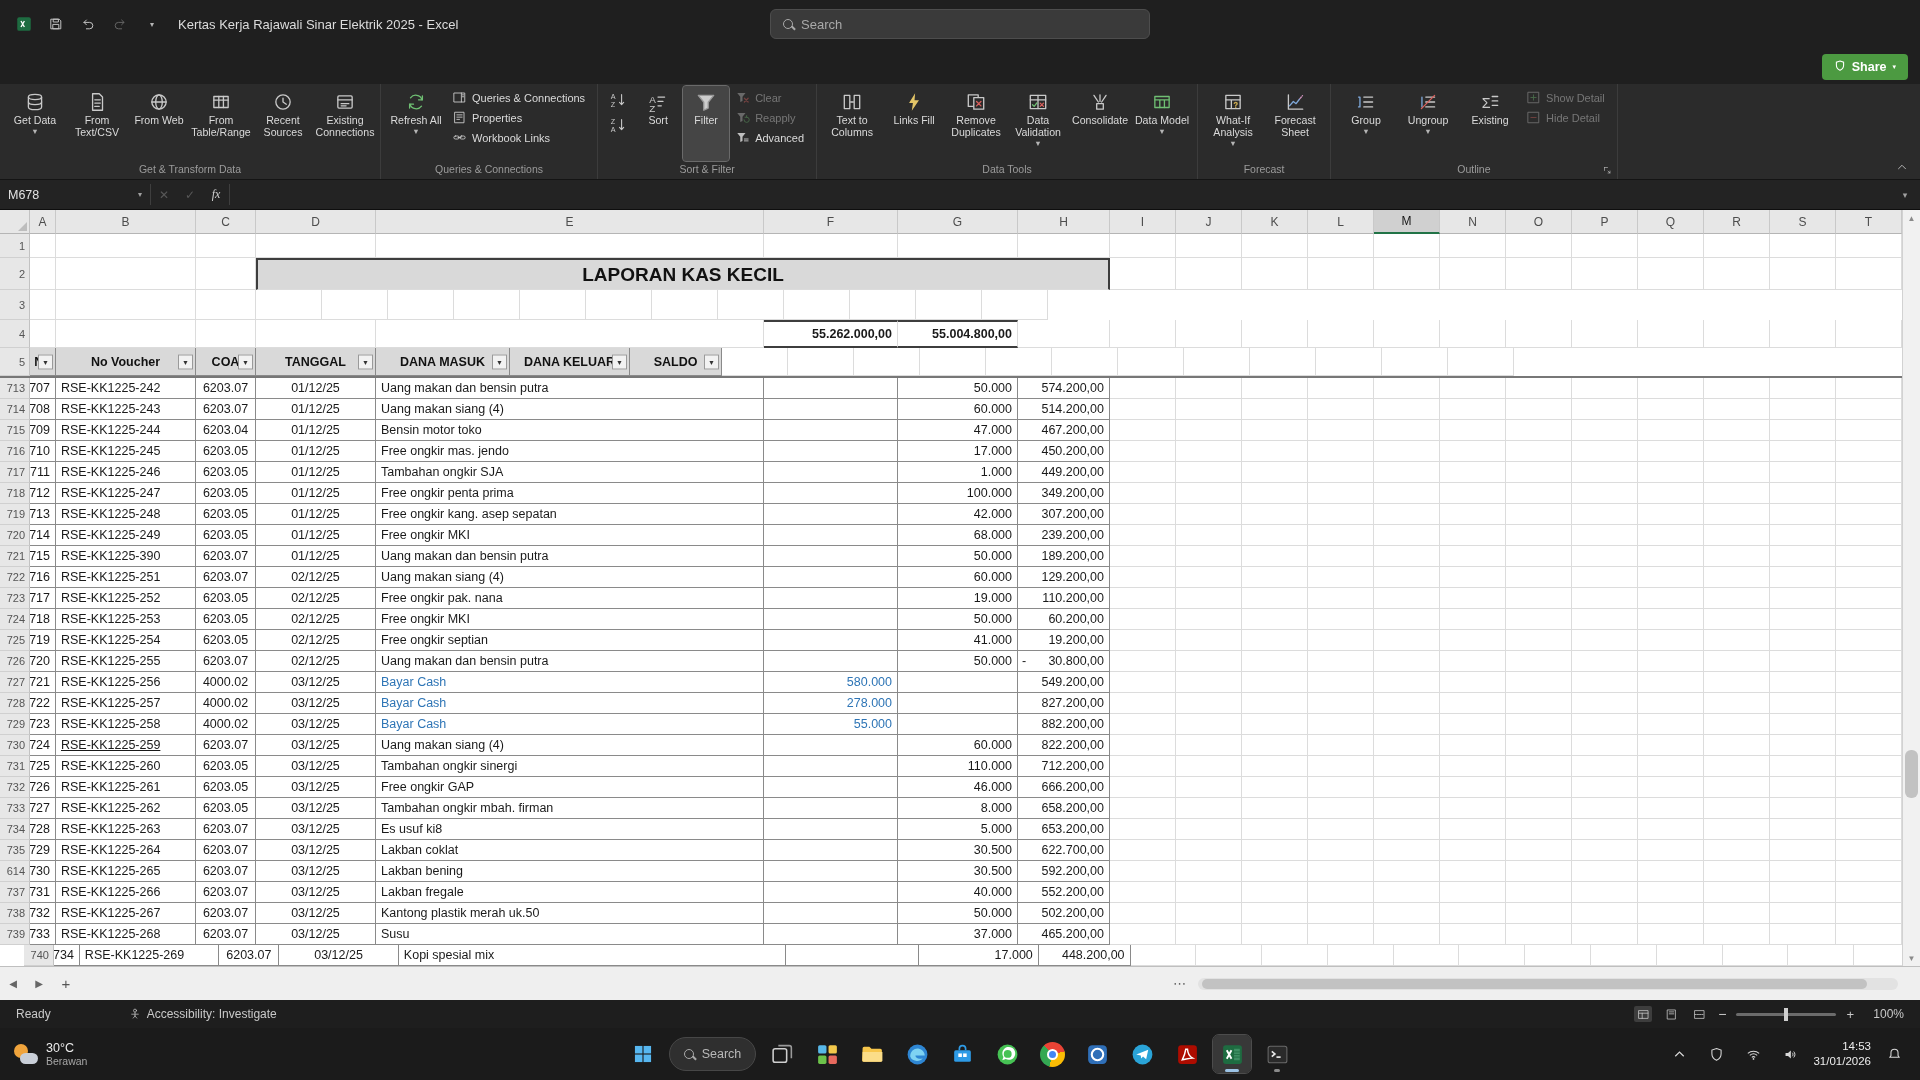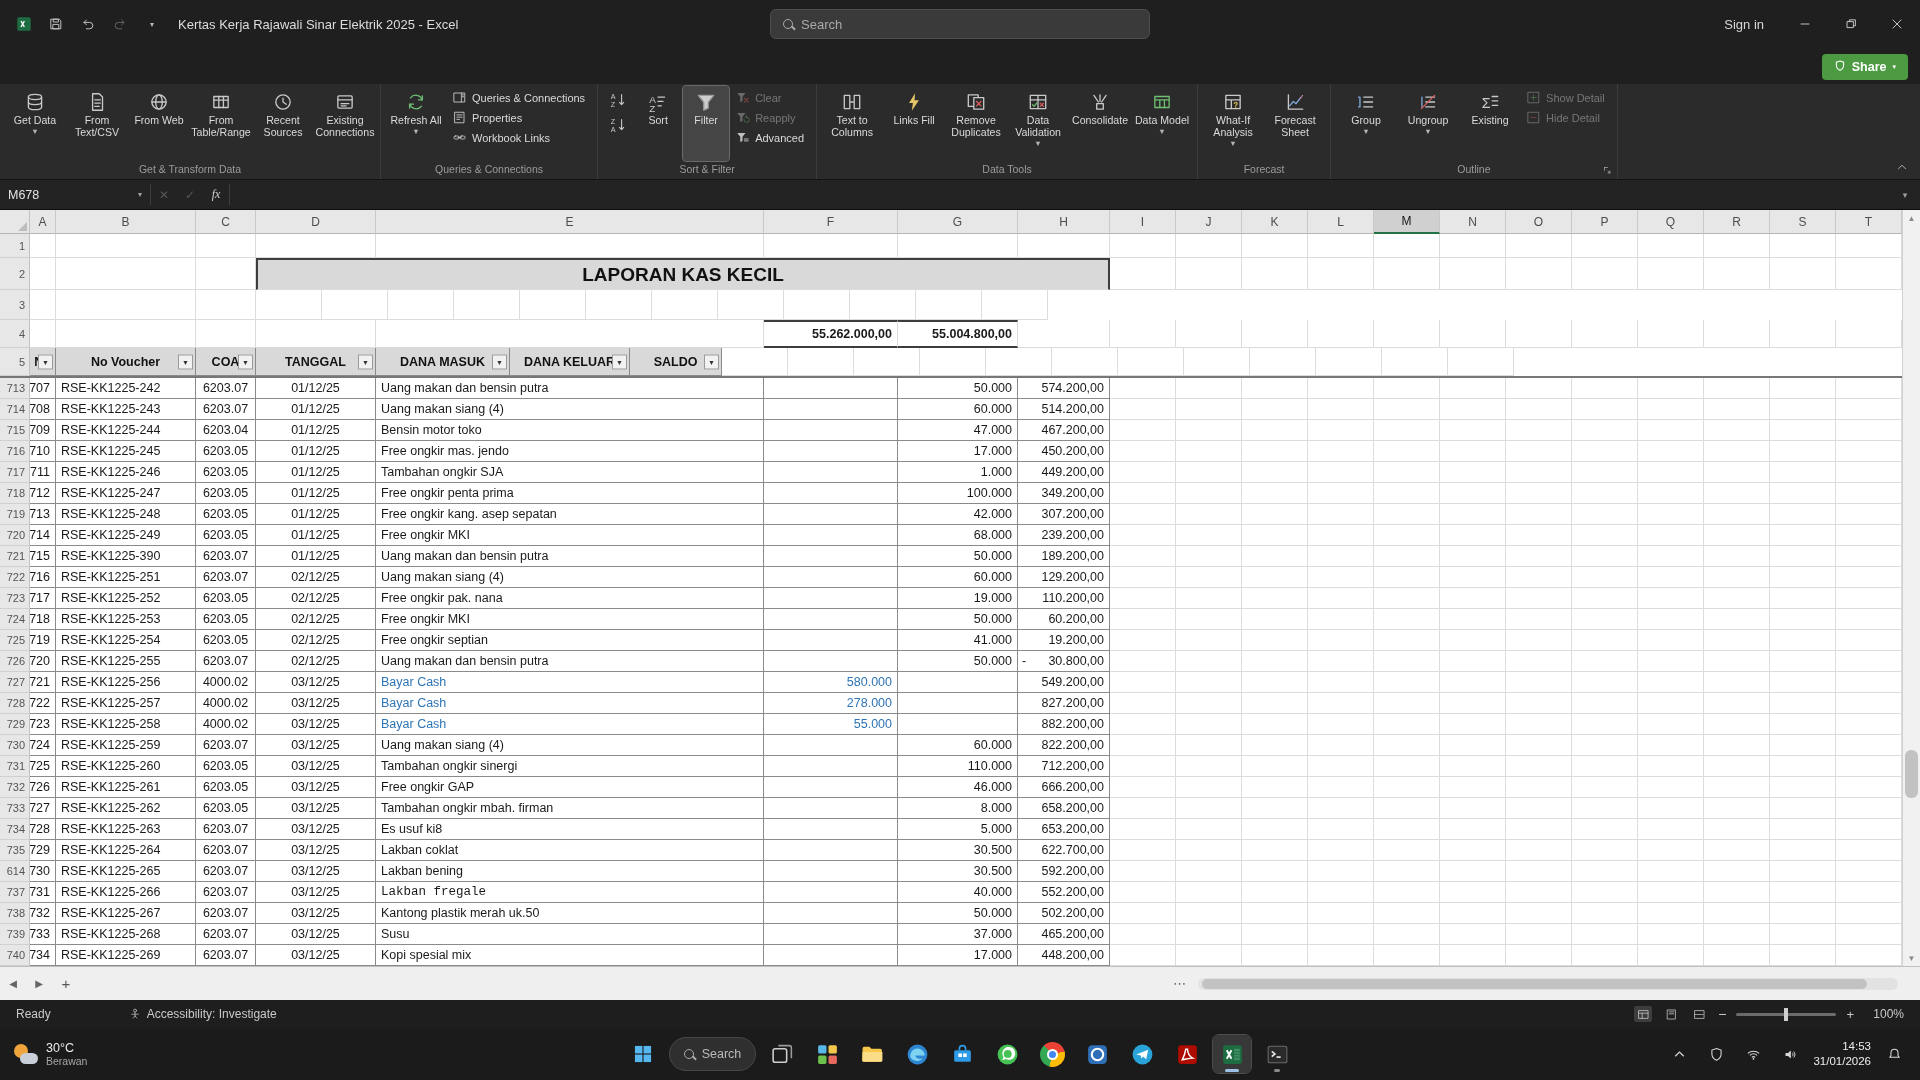--- a/index.html
+++ b/index.html
@@ -151,39 +151,20 @@
             <path d="M15 8 H8 a4 4 0 0 0 0 8 H12"></path>
             <path d="M12 5 L15 8 L12 11"></path>
           </svg>
         </span>
       <span class="tbbtn" style="font-size:8px;color:#b5b5b5">▾</span>
     </div>
     <div class="wintitle">Kertas Kerja Rajawali Sinar Elektrik 2025 - Excel</div>
     <div class="tsearch">
       <span class="mag"></span>
       <span>Search</span>
-    </div>
-    <div class="winctl">
-      <span class="signin">Sign in</span>
-      <span class="wbtn" id="wc-min">
-          <svg width="16" height="16" viewBox="0 0 20 20" fill="none" stroke="#C9C9C9" stroke-width="1.2" stroke-linecap="round" stroke-linejoin="round">
-            <path d="M5 10 H15"></path>
-          </svg>
-        </span>
-      <span class="wbtn" id="wc-res">
-          <svg width="16" height="16" viewBox="0 0 20 20" fill="none" stroke="#C9C9C9" stroke-width="1.2" stroke-linecap="round" stroke-linejoin="round">
-            <rect x="5.5" y="7" width="7.5" height="7.5"></rect>
-            <path d="M8 7 V4.8 H15.5 V12.3 H13"></path>
-          </svg>
-        </span>
-      <span class="wbtn" id="wc-close">
-          <svg width="16" height="16" viewBox="0 0 20 20" fill="none" stroke="#C9C9C9" stroke-width="1.2" stroke-linecap="round" stroke-linejoin="round">
-            <path d="M5 5 L15 15 M15 5 L5 15"></path>
-          </svg>
-        </span>
     </div>
   </div>
 
   <div class="menubar">
     <div class="share">
       <span id="share-shield"><svg width="12" height="13" viewBox="0 0 20 20" fill="none" stroke="#fff" stroke-width="1.8">
             <path d="M10 2.5 L16 4.5 V9.5 C16 13.5 13.5 16.5 10 18 C6.5 16.5 4 13.5 4 9.5 V4.5 Z"></path>
           </svg></span>
       <span>Share</span>
       <span style="font-size:7px">▾</span>
@@ -1103,21 +1084,21 @@
           <div class="cell " style="width: 66px;"></div>
           <div class="cell " style="width: 66px;"></div>
           <div class="cell " style="width: 66px;"></div>
           <div class="cell " style="width: 66px;"></div>
           <div class="cell " style="width: 66px;"></div>
           <div class="cell " style="width: 66px;"></div>
         </div>
         <div class="grow" style="height: 21px;">
           <div class="gut">730</div>
           <div class="cell num tb" style="width: 26px;">724</div>
-          <div class="cell txt tb" style="width: 140px;">RSE-KK1225-259</div>
+          <div class="cell txt tb" style="width: 140px; text-decoration: underline;">RSE-KK1225-259</div>
           <div class="cell ctr tb" style="width: 60px;">6203.07</div>
           <div class="cell ctr tb" style="width: 120px;">03/12/25</div>
           <div class="cell txt tb" style="width: 388px;">Uang makan siang (4)</div>
           <div class="cell num tb" style="width: 134px;"></div>
           <div class="cell num tb" style="width: 120px;">60.000</div>
           <div class="cell num tb" style="width: 92px;">822.200,00</div>
           <div class="cell " style="width: 66px;"></div>
           <div class="cell " style="width: 66px;"></div>
           <div class="cell " style="width: 66px;"></div>
           <div class="cell " style="width: 66px;"></div>
@@ -1267,21 +1248,21 @@
           <div class="cell " style="width: 66px;"></div>
           <div class="cell " style="width: 66px;"></div>
           <div class="cell " style="width: 66px;"></div>
         </div>
         <div class="grow" style="height: 21px;">
           <div class="gut">737</div>
           <div class="cell num tb" style="width: 26px;">731</div>
           <div class="cell txt tb" style="width: 140px;">RSE-KK1225-266</div>
           <div class="cell ctr tb" style="width: 60px;">6203.07</div>
           <div class="cell ctr tb" style="width: 120px;">03/12/25</div>
-          <div class="cell txt tb" style="width: 388px; font-family: Liberation Mono, monospace;">Lakban fregale</div>
+          <div class="cell txt tb" style="width: 388px;">Lakban fregale</div>
           <div class="cell num tb" style="width: 134px;"></div>
           <div class="cell num tb" style="width: 120px;">40.000</div>
           <div class="cell num tb" style="width: 92px;">552.200,00</div>
           <div class="cell " style="width: 66px;"></div>
           <div class="cell " style="width: 66px;"></div>
           <div class="cell " style="width: 66px;"></div>
           <div class="cell " style="width: 66px;"></div>
           <div class="cell " style="width: 66px;"></div>
           <div class="cell " style="width: 66px;"></div>
           <div class="cell " style="width: 66px;"></div>
@@ -1330,21 +1311,21 @@
           <div class="cell " style="width: 66px;"></div>
           <div class="cell " style="width: 66px;"></div>
           <div class="cell " style="width: 66px;"></div>
           <div class="cell " style="width: 66px;"></div>
           <div class="cell " style="width: 66px;"></div>
           <div class="cell " style="width: 66px;"></div>
           <div class="cell " style="width: 66px;"></div>
           <div class="cell " style="width: 66px;"></div>
           <div class="cell " style="width: 66px;"></div>
         </div>
-        <div class="grow" style="height: 21px;">
+        <div class="grow" style="height: 21px; margin-left: 24px;">
           <div class="gut">740</div>
           <div class="cell num tb" style="width: 26px;">734</div>
           <div class="cell txt tb" style="width: 140px;">RSE-KK1225-269</div>
           <div class="cell ctr tb" style="width: 60px;">6203.07</div>
           <div class="cell ctr tb" style="width: 120px;">03/12/25</div>
           <div class="cell txt tb" style="width: 388px;">Kopi spesial mix</div>
           <div class="cell num tb" style="width: 134px;"></div>
           <div class="cell num tb" style="width: 120px;">17.000</div>
           <div class="cell num tb" style="width: 92px;">448.200,00</div>
           <div class="cell " style="width: 66px;"></div>

